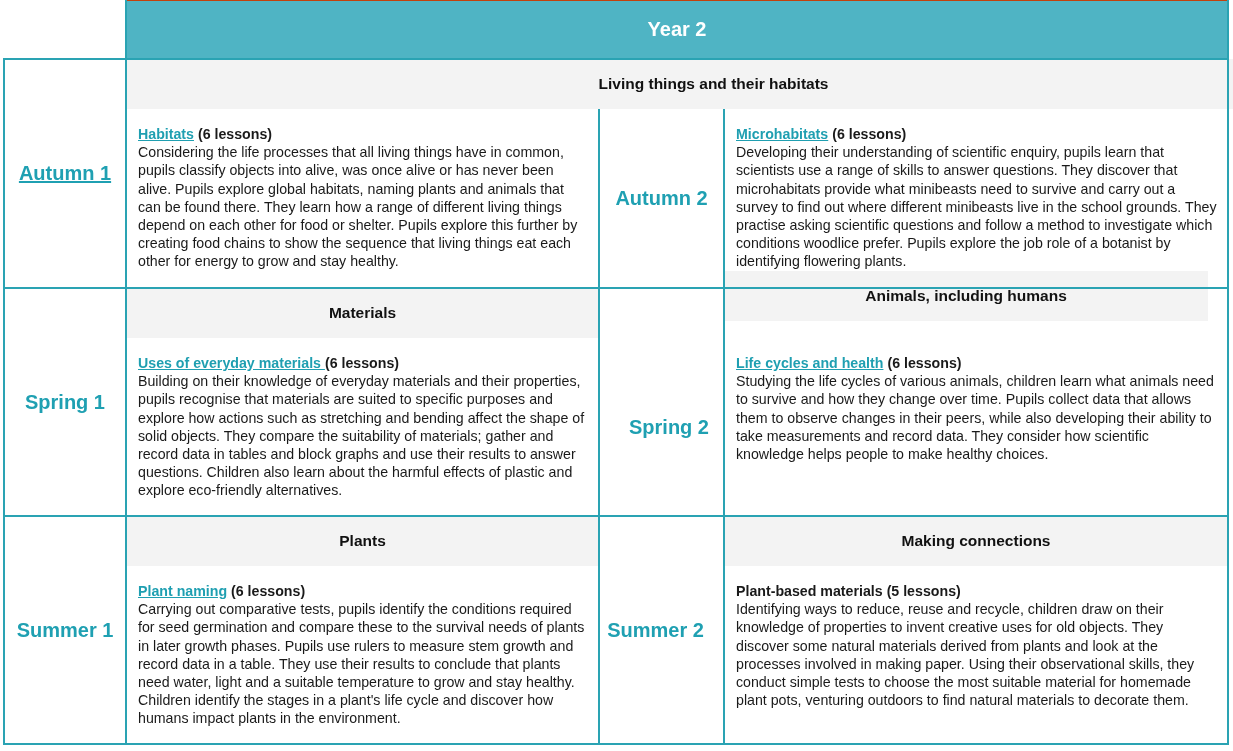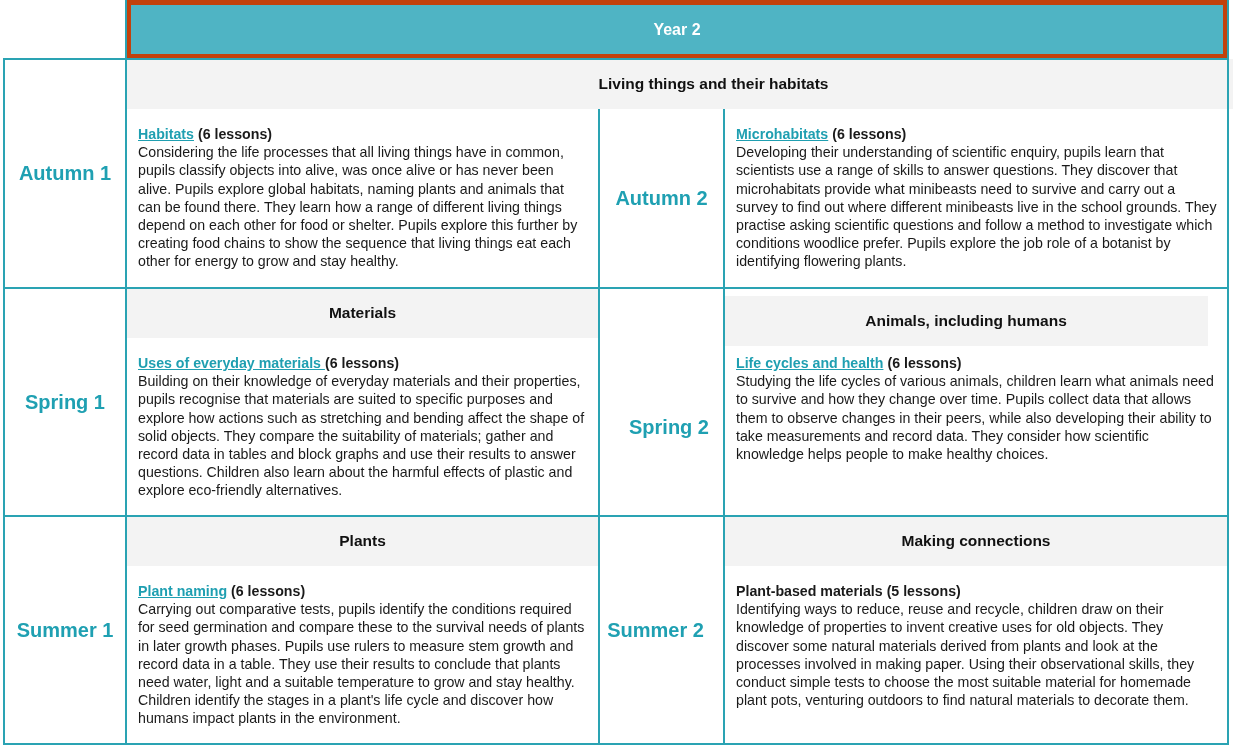--- a/index.html
+++ b/index.html
@@ -1,39 +1,39 @@
 <!DOCTYPE html>
 <html><head>
 <meta charset="utf-8">
 <style>
   html, body { margin: 0; padding: 0; background: #ffffff; }
   body { width: 1233px; height: 751px; position: relative; overflow: hidden;
          font-family: "Liberation Sans", "DejaVu Sans", sans-serif; color: #1a1a1a; }
   .abs { position: absolute; box-sizing: border-box; }
   .year-header { left: 126px; top: 0; width: 1102px; height: 59px; background: #4fb4c4;
-                 border: 5px solid #c2410c; color: #fff; font-weight: bold; font-size: 16px;
+                 border: 1px solid #c2410c; color: #fff; font-weight: bold; font-size: 20px;
                  display: flex; align-items: center; justify-content: center; }
   .grid-line { background: #2aa3b3; }
   .term-label { color: #1fa0b2; font-weight: bold; font-size: 20px; display: flex;
                 align-items: center; justify-content: center; text-align: center; }
   .topic-header { background: #f3f3f3; font-weight: bold; font-size: 15.5px;
                   display: flex; align-items: center; justify-content: center; color: #111; }
   .unit { font-size: 14.2px; line-height: 18.2px; padding: 0; }
   .unit-title { font-weight: bold; text-align: right; }
   .unit-link { color: #1f9fb1; text-decoration: underline; font-weight: bold; cursor: pointer; }
   .unit-desc { display: block; }
 </style>
 </head>
 <body>
 
 <div class="abs year-header">
   <span>Year 2</span>
 </div>
 
-<div class="abs term-label" style="left:4px;top:59px;width:122px;height:229px;">
+<div class="abs term-label" style="left:4px;top:59px;width:122px;height:229px;text-decoration:underline;">
   <span>Autumn 1</span>
 </div>
 <div class="abs topic-header" style="left:126px;top:59px;width:1175px;height:50px;">
   <span>Living things and their habitats</span>
 </div>
 <div class="abs unit" style="left:138px;top:125px;width:452px;">
   <span class="unit-link">Habitats</span>
   <span class="unit-title">(6 lessons)</span>
   <span class="unit-desc">Considering the life processes that all living things have in common, pupils classify objects into alive, was once alive or has never been alive. Pupils explore global habitats, naming plants and animals that can be found there. They learn how a range of different living things depend on each other for food or shelter. Pupils explore this further by creating food chains to show the sequence that living things eat each other for energy to grow and stay healthy.</span>
 </div>
@@ -52,21 +52,21 @@
 <div class="abs topic-header" style="left:126px;top:288px;width:473px;height:50px;">
   <span>Materials</span>
 </div>
 <div class="abs unit" style="left:138px;top:354px;width:452px;">
   <span class="unit-link">Uses of everyday materials </span><span class="unit-title">(6 lessons)</span>
   <span class="unit-desc">Building on their knowledge of everyday materials and their properties, pupils recognise that materials are suited to specific purposes and explore how actions such as stretching and bending affect the shape of solid objects. They compare the suitability of materials; gather and record data in tables and block graphs and  use their results to answer questions. Children also learn about the harmful effects of plastic and explore eco-friendly alternatives.</span>
 </div>
 <div class="abs term-label" style="left:599px;top:338px;width:125px;height:178px;padding-left:15px;">
   <span>Spring 2</span>
 </div>
-<div class="abs topic-header" style="left:724px;top:296px;width:484px;height:50px;">
+<div class="abs topic-header" style="left:724px;top:271px;width:484px;height:50px;">
   <span>Animals, including humans</span>
 </div>
 <div class="abs unit" style="left:736px;top:354px;width:482px;">
   <span class="unit-link">Life cycles and health</span>
   <span class="unit-title">(6 lessons)</span>
   <span class="unit-desc">Studying the life cycles of various animals, children learn what animals need to survive and how they change over time. Pupils collect data that allows them to observe changes in their peers, while also developing their ability to take measurements and record data. They consider how scientific knowledge helps people to make healthy choices.</span>
 </div>
 
 <div class="abs term-label" style="left:4px;top:516px;width:122px;height:228px;">
   <span>Summer 1</span>

